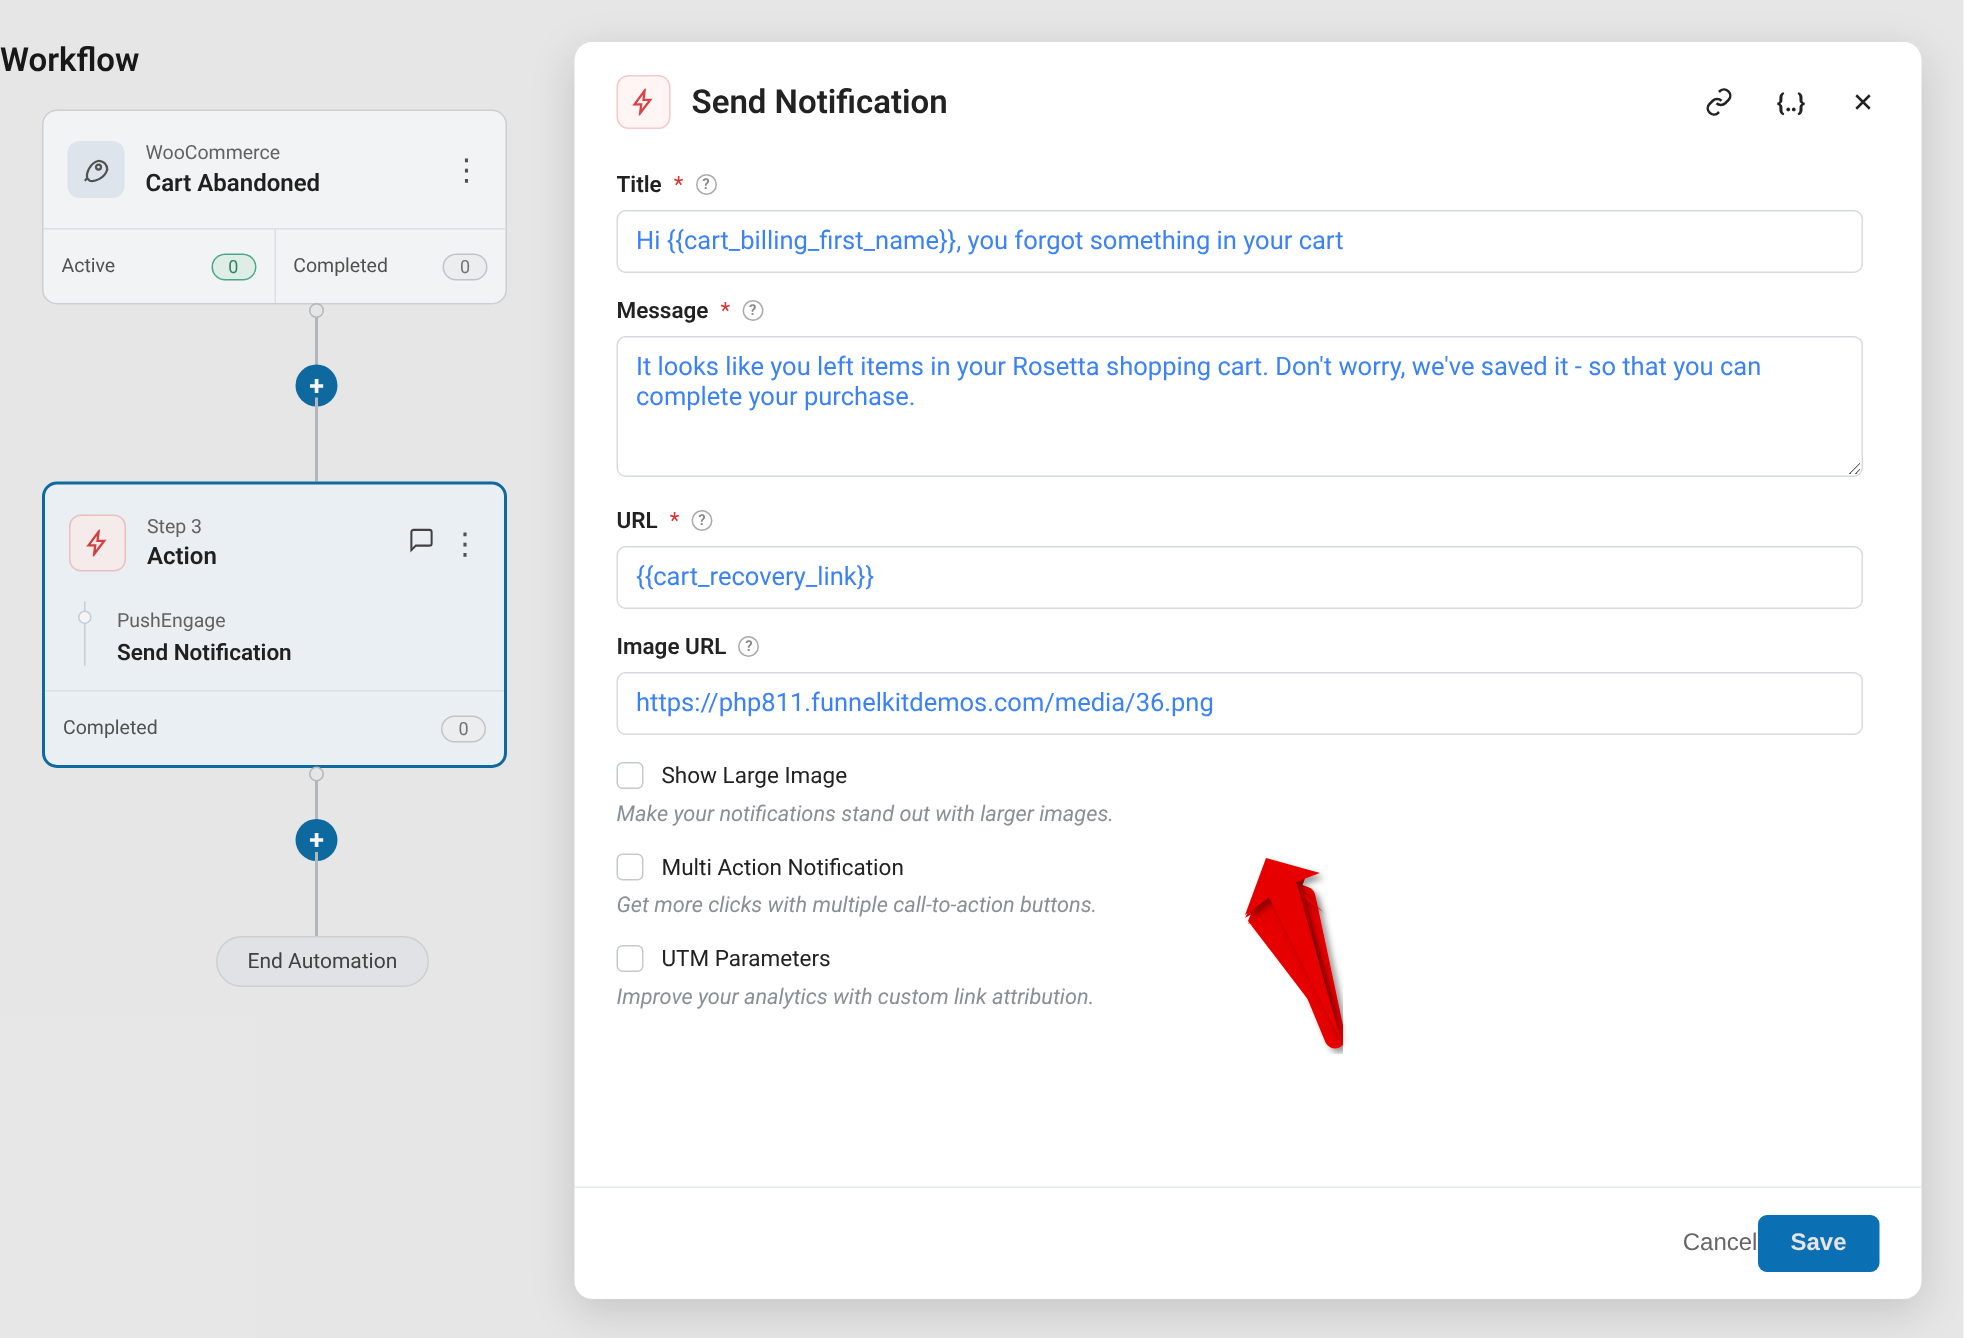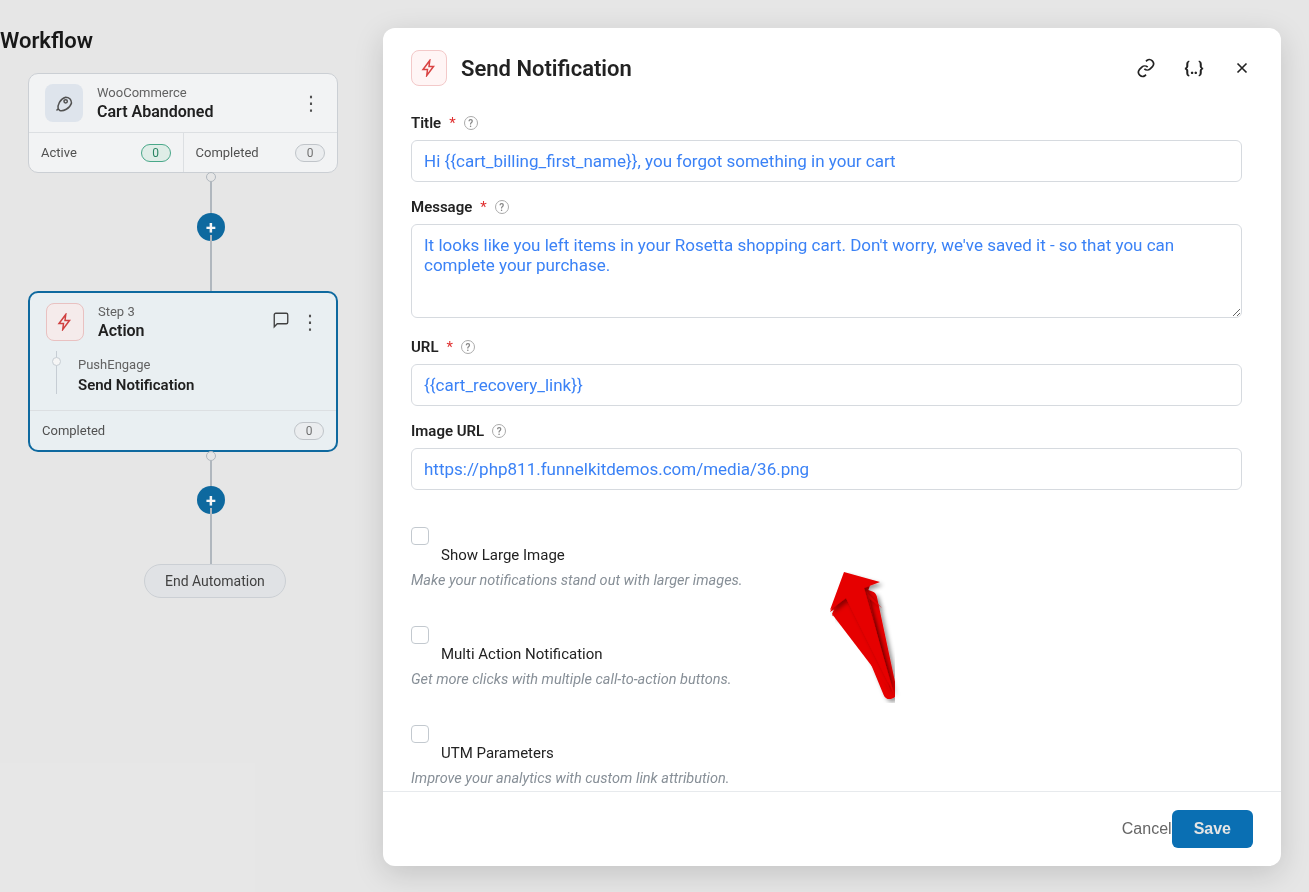--- a/index.html
+++ b/index.html
@@ -4,35 +4,35 @@
 <style>
 * { box-sizing: border-box; margin: 0; padding: 0; }
 body { font-family: -apple-system, BlinkMacSystemFont, "Segoe UI", Roboto, Arial, sans-serif; background: #f0f0f0; width: 1309px; height: 892px; position: relative; overflow: hidden; }
 
 .page-header { padding: 28px 0 20px 0; font-size: 22px; font-weight: 600; color: #1a1a1a; }
 
 .workflow-canvas { position: relative; padding-left: 28px; }
 
 .node-card { background: #fcfdfe; border: 1px solid #d4d8dd; border-radius: 10px; width: 310px; position: relative; }
 .node-card.selected { border: 2px solid #0f6ea6; background: #f3f9fc; }
-.node-top { display: flex; align-items: center; padding: 10px 16px; gap: 14px; }
+.node-top { display: flex; align-items: center; padding: 20px 16px; gap: 14px; }
 .node-icon { width: 38px; height: 38px; border-radius: 8px; background: #e8eef6; display: flex; align-items: center; justify-content: center; }
 .node-icon.red { background: #fff5f5; border: 1px solid #f3c9c9; }
 .node-text .line1 { font-size: 13px; color: #666; }
 .node-text .line2 { font-size: 16px; font-weight: 600; color: #222; margin-top: 2px; }
 .node-menu { margin-left: auto; display: flex; gap: 10px; align-items: center; }
 .dot3 { font-size: 20px; color: #555; line-height: 1; cursor: pointer; }
 
 .node-body { padding: 6px 16px 16px 48px; position: relative; }
 .node-body::before { content: ''; position: absolute; left: 26px; top: 0; bottom: 16px; width: 1px; background: #cfd6dd; }
 .node-body .brand { font-size: 13px; color: #666; }
 .node-body .action { font-size: 15px; font-weight: 600; color: #222; margin-top: 4px; }
 .node-body .dotmark { position: absolute; left: 22px; top: 6px; width: 9px; height: 9px; background: #fff; border: 1px solid #cfd6dd; border-radius: 50%; }
 
-.node-footer { border-top: 1px solid #e5e9ec; display: flex; height: 40px; }
+.node-footer { border-top: 1px solid #e5e9ec; display: flex; height: 50px; }
 .nf-cell { flex: 1; display: flex; align-items: center; justify-content: space-between; padding: 0 12px; font-size: 13px; color: #555; }
 .nf-cell + .nf-cell { border-left: 1px solid #e5e9ec; }
 .nf-cell.single { flex: 1; }
 .badge { min-width: 30px; height: 18px; border-radius: 10px; display: flex; align-items: center; justify-content: center; font-size: 12px; padding: 0 8px; }
 .badge.green { border: 1px solid #4caf8f; color: #2b8a67; background: #e9f7f1; }
 .badge.gray { border: 1px solid #c8cdd2; color: #777; background: #f5f7f9; }
 
 .connector { width: 2px; background: #b8bfc6; margin-left: 182px; position: relative; }
 .conn-dot { width: 10px; height: 10px; border: 1px solid #b8bfc6; border-radius: 50%; background: #f0f0f0; position: absolute; left: -4px; }
 .conn-top { height: 62px; }
@@ -59,21 +59,21 @@
 .modal-body { padding: 0 39px 24px 28px; flex: 1; overflow: auto; }
 .form-row { margin-top: 10px; margin-bottom: 16px; }
 .form-label { font-size: 15px; font-weight: 600; color: #222; display: flex; align-items: center; gap: 8px; }
 .req { color: #e03030; font-weight: 400; }
 .help-ic { width: 14px; height: 14px; border: 1px solid #aaa; border-radius: 50%; display: inline-flex; align-items: center; justify-content: center; font-size: 10px; color: #888; cursor: pointer; }
 .form-input { width: 100%; margin-top: 8px; border: 1px solid #d6dadf; border-radius: 6px; padding: 10px 12px; font-size: 17px; color: #3b82f6; font-family: inherit; }
 textarea.form-input { height: 94px; resize: both; }
 
 .check-row { display: flex; align-items: center; gap: 12px; margin-top: 18px; }
 .chk { width: 18px; height: 18px; border: 1.5px solid #c3c9cf; border-radius: 4px; cursor: pointer; }
-.chk-label { font-size: 15px; color: #222; margin-top: 38px; }
+.chk-label { font-size: 15px; color: #222; }
 .chk-desc { font-size: 14.5px; color: #878f97; font-style: italic; margin-top: 8px; }
 
 .modal-footer { border-top: 1px solid #e7eaed; padding: 18px 28px; display: flex; justify-content: flex-end; align-items: center; }
 .btn-cancel { background: none; border: none; font-size: 16px; color: #666; cursor: pointer; }
 .btn-save { background: #0a6fb3; color: #e5e5e5; border: none; border-radius: 6px; padding: 10px 22px; font-size: 16px; font-weight: 600; cursor: pointer; }
 
 .red-arrow { position: absolute; left: 830px; top: 572px; pointer-events: none; }
 </style>
 </head>
 <body>

